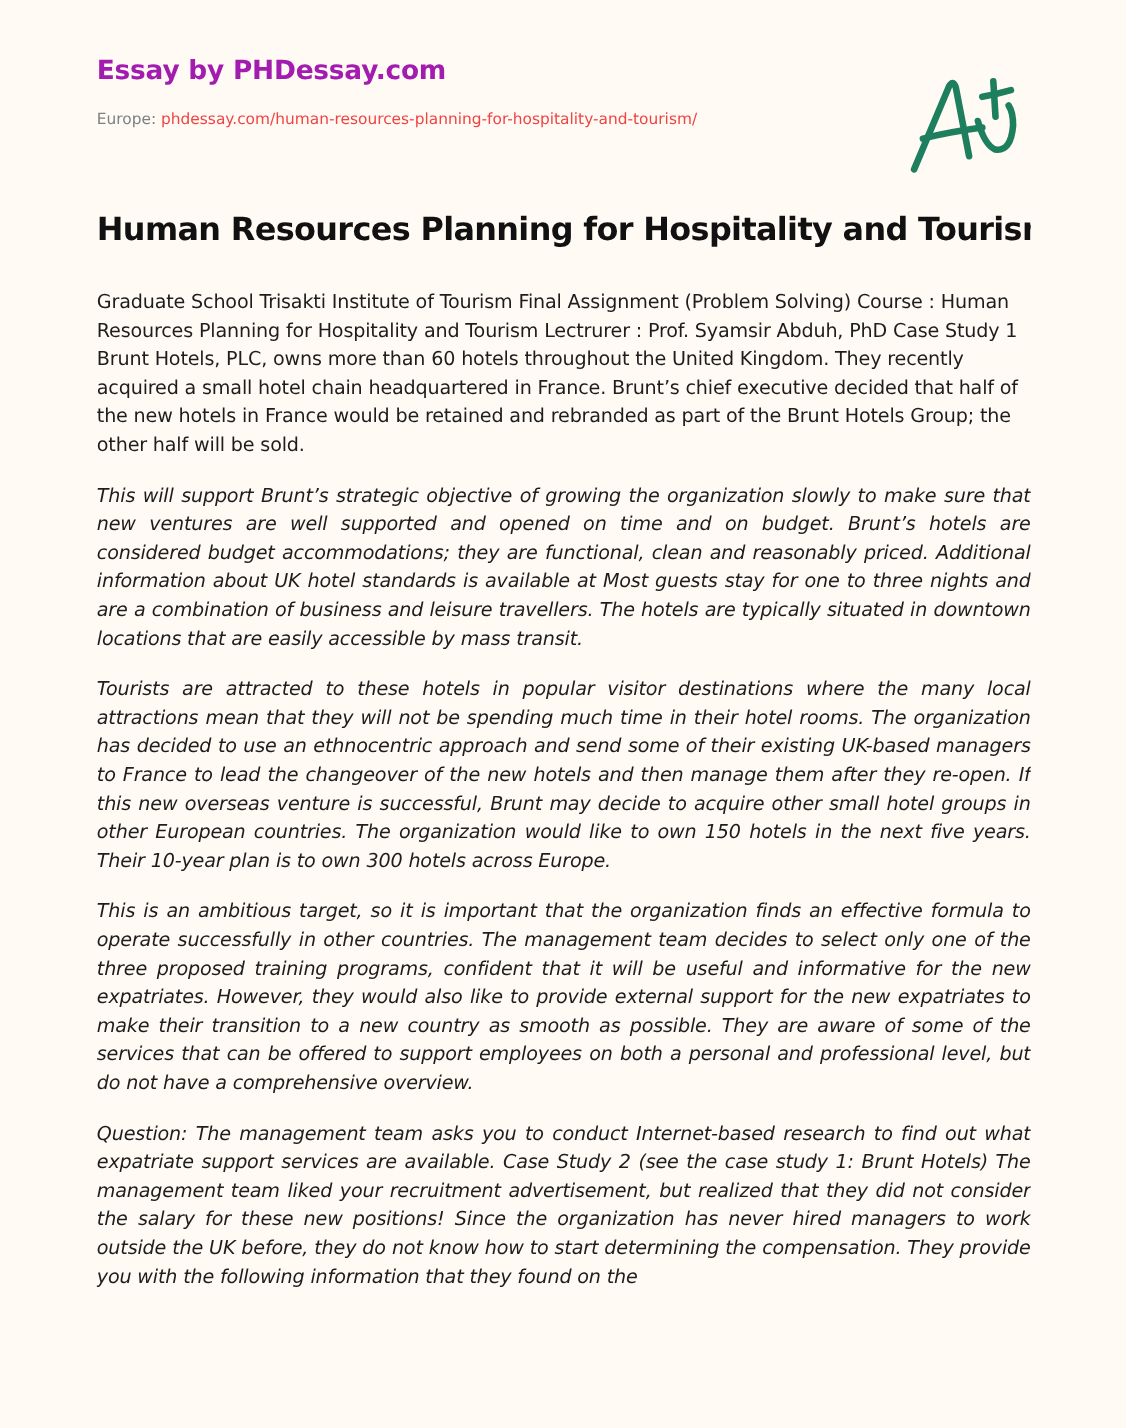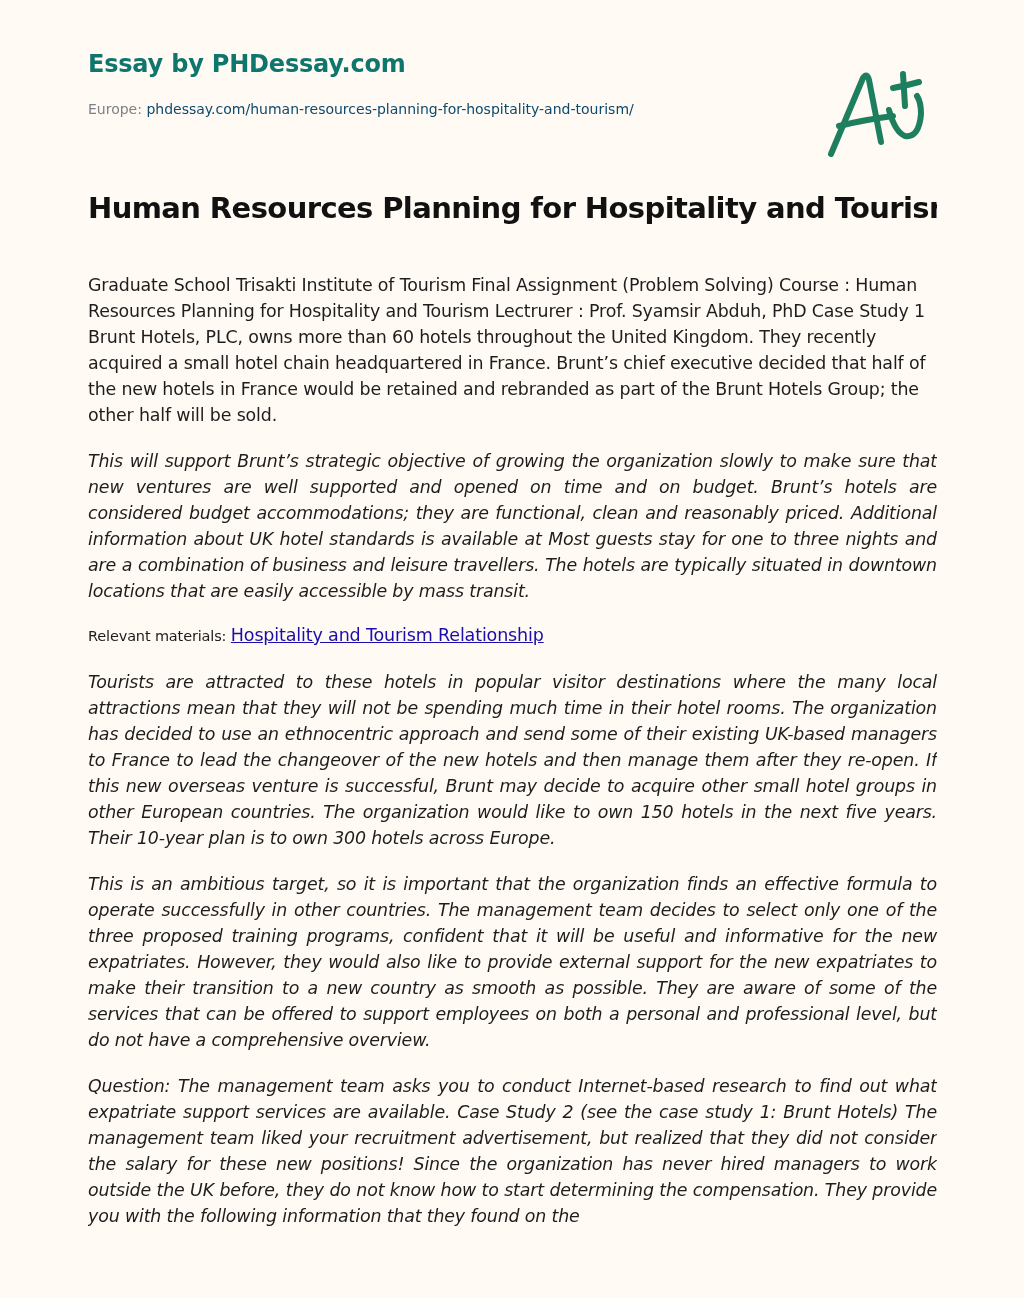--- a/index.html
+++ b/index.html
@@ -21,33 +21,33 @@
       width: 849px;
       height: 1250px;
       overflow: hidden;
     }
     .brand-title {
       position: absolute;
       top: 50px;
       left: 0;
       font-size: 24px;
       font-weight: bold;
-      color: #0f766e;
+      color: #a21caf;
       letter-spacing: -0.2px;
     }
     .source-line {
       position: absolute;
       top: 101px;
       left: 0;
       font-size: 14px;
       color: #7d8185;
       white-space: nowrap;
     }
     .source-line a {
-      color: #0c4a6e;
+      color: #ef4444;
       text-decoration: none;
     }
     .logo {
       position: absolute;
       left: 735px;
       top: 64px;
       width: 110px;
       height: 100px;
     }
     .doc-title {
@@ -55,21 +55,21 @@
       top: 191px;
       left: 0;
       font-size: 29px;
       font-weight: bold;
       color: #111;
       letter-spacing: -0.6px;
       white-space: nowrap;
     }
     .content {
       position: absolute;
-      top: 272px;
+      top: 262px;
       left: 0;
       width: 849px;
     }
     .content p {
       font-size: 17.4px;
       line-height: 26px;
       margin-bottom: 20px;
       color: #1d1d1d;
       letter-spacing: -0.15px;
     }
@@ -106,21 +106,17 @@
       <path d="M80 10 L82 42"></path>
       <path d="M70 24 Q82 22 96 18"></path>
     </g>
   </svg>
 
   <h1 class="doc-title">Human Resources Planning for Hospitality and Tourism</h1>
 
   <div class="content">
     <p class="left">Graduate School Trisakti Institute of Tourism Final Assignment (Problem Solving) Course : Human Resources Planning for Hospitality and Tourism Lectrurer : Prof. Syamsir Abduh, PhD Case Study 1 Brunt Hotels, PLC, owns more than 60 hotels throughout the United Kingdom. They recently acquired a small hotel chain headquartered in France. Brunt’s chief executive decided that half of the new hotels in France would be retained and rebranded as part of the Brunt Hotels Group; the other half will be sold.</p>
     <p class="justify">This will support Brunt’s strategic objective of growing the organization slowly to make sure that new ventures are well supported and opened on time and on budget. Brunt’s hotels are considered budget accommodations; they are functional, clean and reasonably priced. Additional information about UK hotel standards is available at Most guests stay for one to three nights and are a combination of business and leisure travellers. The hotels are typically situated in downtown locations that are easily accessible by mass transit.</p>
-    <p class="relevant">
-      <span>Relevant materials:</span>
-      <a href="#">Hospitality and Tourism Relationship</a>
-    </p>
     <p class="justify">Tourists are attracted to these hotels in popular visitor destinations where the many local attractions mean that they will not be spending much time in their hotel rooms. The organization has decided to use an ethnocentric approach and send some of their existing UK-based managers to France to lead the changeover of the new hotels and then manage them after they re-open. If this new overseas venture is successful, Brunt may decide to acquire other small hotel groups in other European countries. The organization would like to own 150 hotels in the next five years. Their 10-year plan is to own 300 hotels across Europe.</p>
     <p class="justify">This is an ambitious target, so it is important that the organization finds an effective formula to operate successfully in other countries. The management team decides to select only one of the three proposed training programs, confident that it will be useful and informative for the new expatriates. However, they would also like to provide external support for the new expatriates to make their transition to a new country as smooth as possible. They are aware of some of the services that can be offered to support employees on both a personal and professional level, but do not have a comprehensive overview.</p>
     <p class="justify">Question: The management team asks you to conduct Internet-based research to find out what expatriate support services are available. Case Study 2 (see the case study 1: Brunt Hotels) The management team liked your recruitment advertisement, but realized that they did not consider the salary for these new positions! Since the organization has never hired managers to work outside the UK before, they do not know how to start determining the compensation. They provide you with the following information that they found on the</p>
   </div>
 </div>
 
 </body></html>

